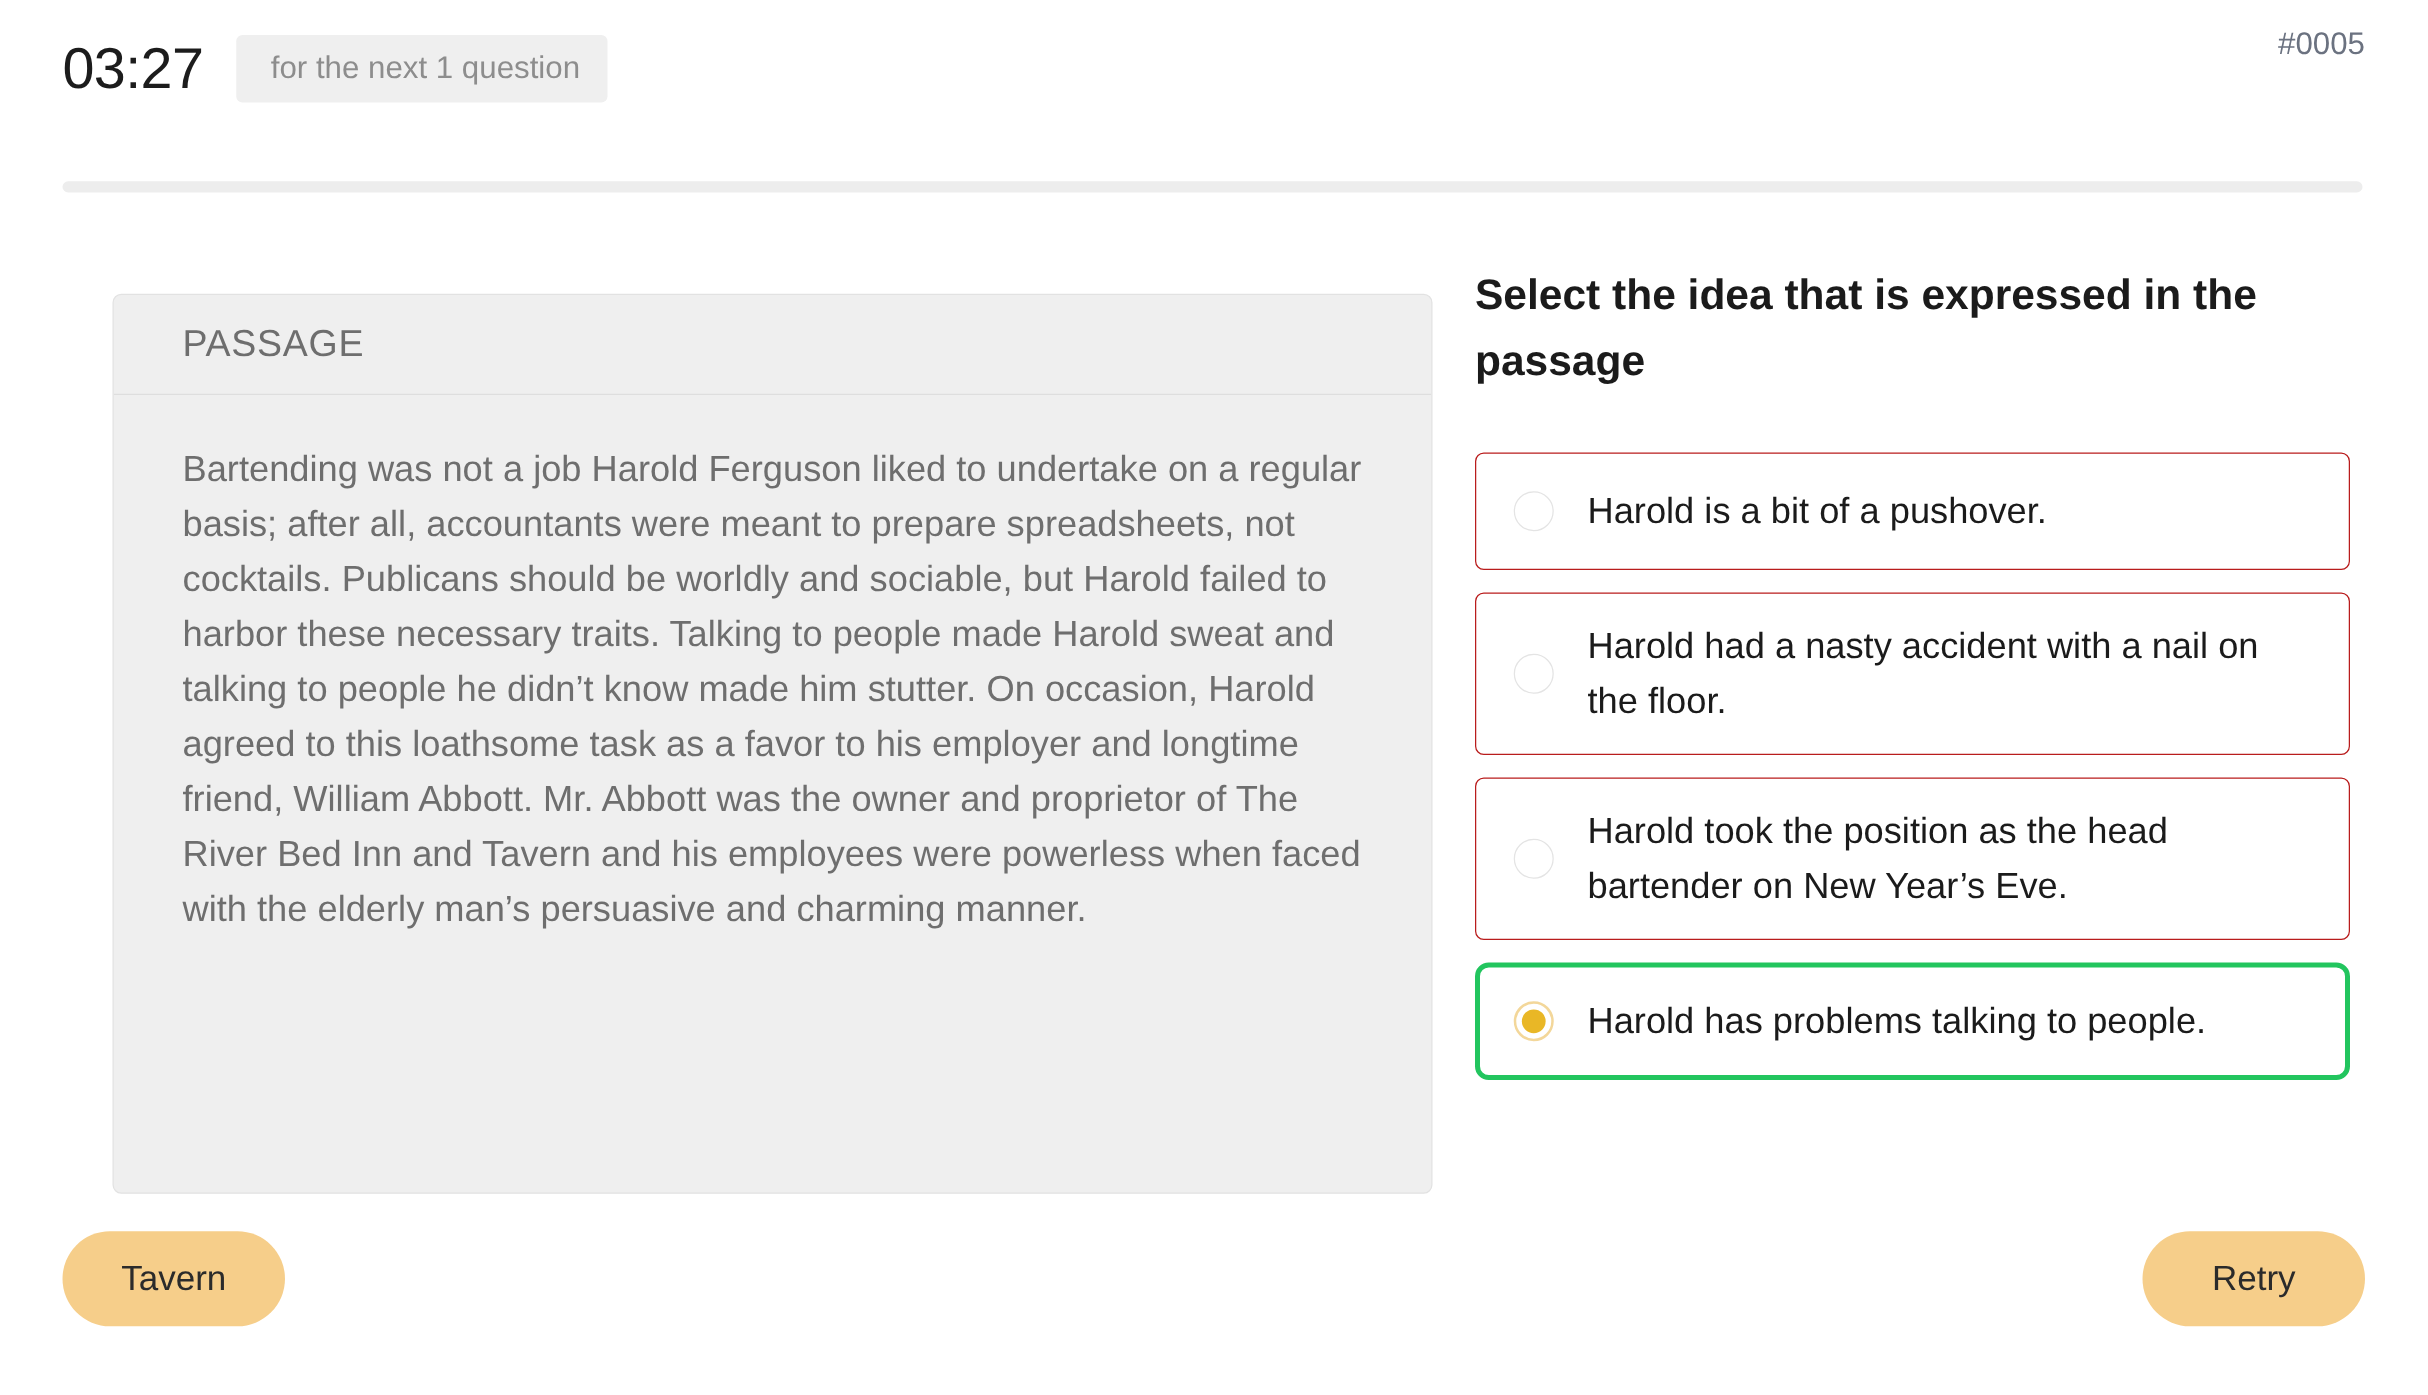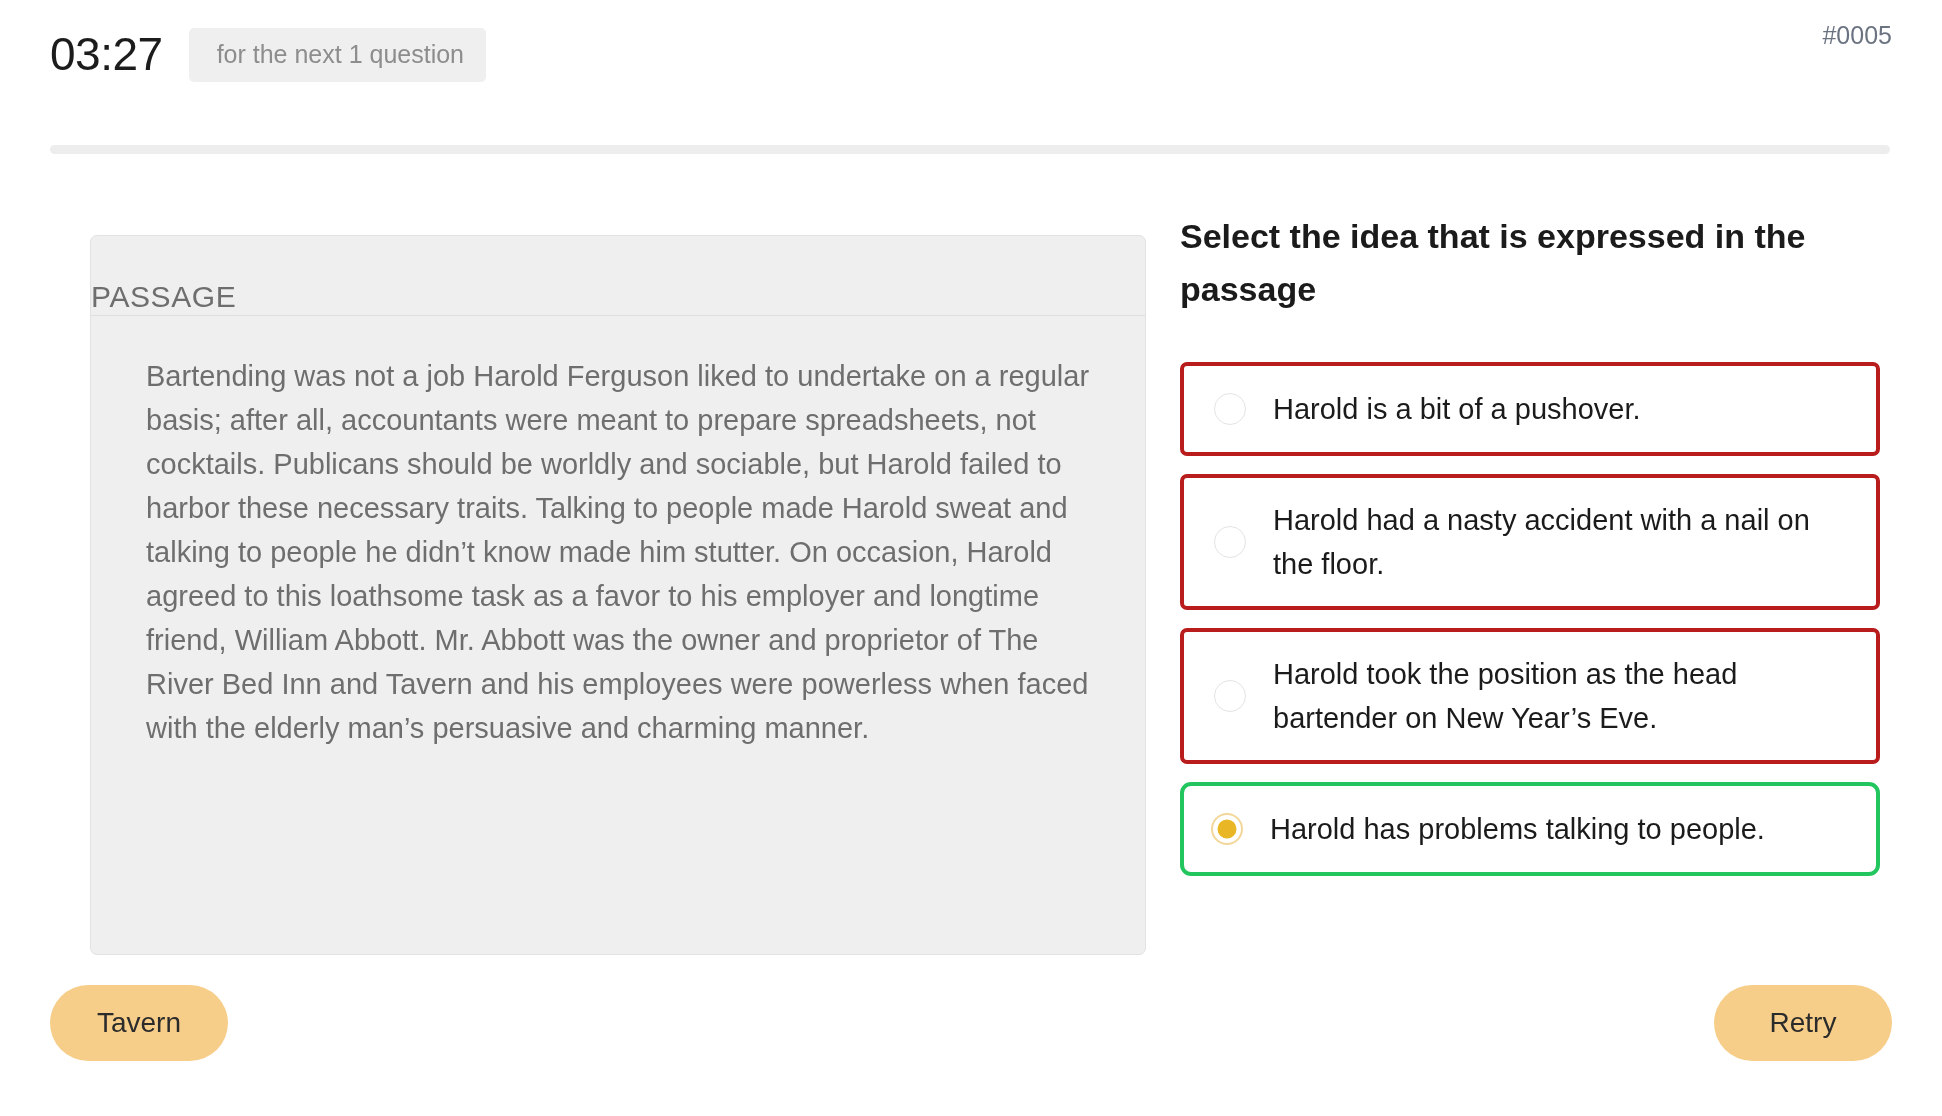--- a/index.html
+++ b/index.html
@@ -101,21 +101,22 @@
     background: #efefef;
     border: 1px solid #e2e2e2;
     border-radius: 7px;
     overflow: hidden;
   }
 
   .passage-header {
     height: 80px;
     border-bottom: 1px solid #dedede;
     display: flex;
-    align-items: flex-end;
+    align-items: center;
+    padding-left: 55px;
   }
 
   .passage-title {
     font-size: 30px;
     line-height: 36px;
     color: #6e6e6e;
     letter-spacing: 0.6px;
   }
 
   .passage-body {
@@ -145,21 +146,21 @@
     margin-bottom: 46px;
   }
 
   .options { display: block; }
 
   .option {
     position: relative;
     width: 700px;
     min-height: 94px;
     background: #ffffff;
-    border: 4px solid #b91c1c;
+    border: 1px solid #b91c1c;
     border-radius: 7px;
     display: flex;
     align-items: center;
     padding: 20px 26px 20px 30px;
     margin-bottom: 18px;
     cursor: pointer;
   }
 
   .option.selected {
     border: 4px solid #22c55e;

